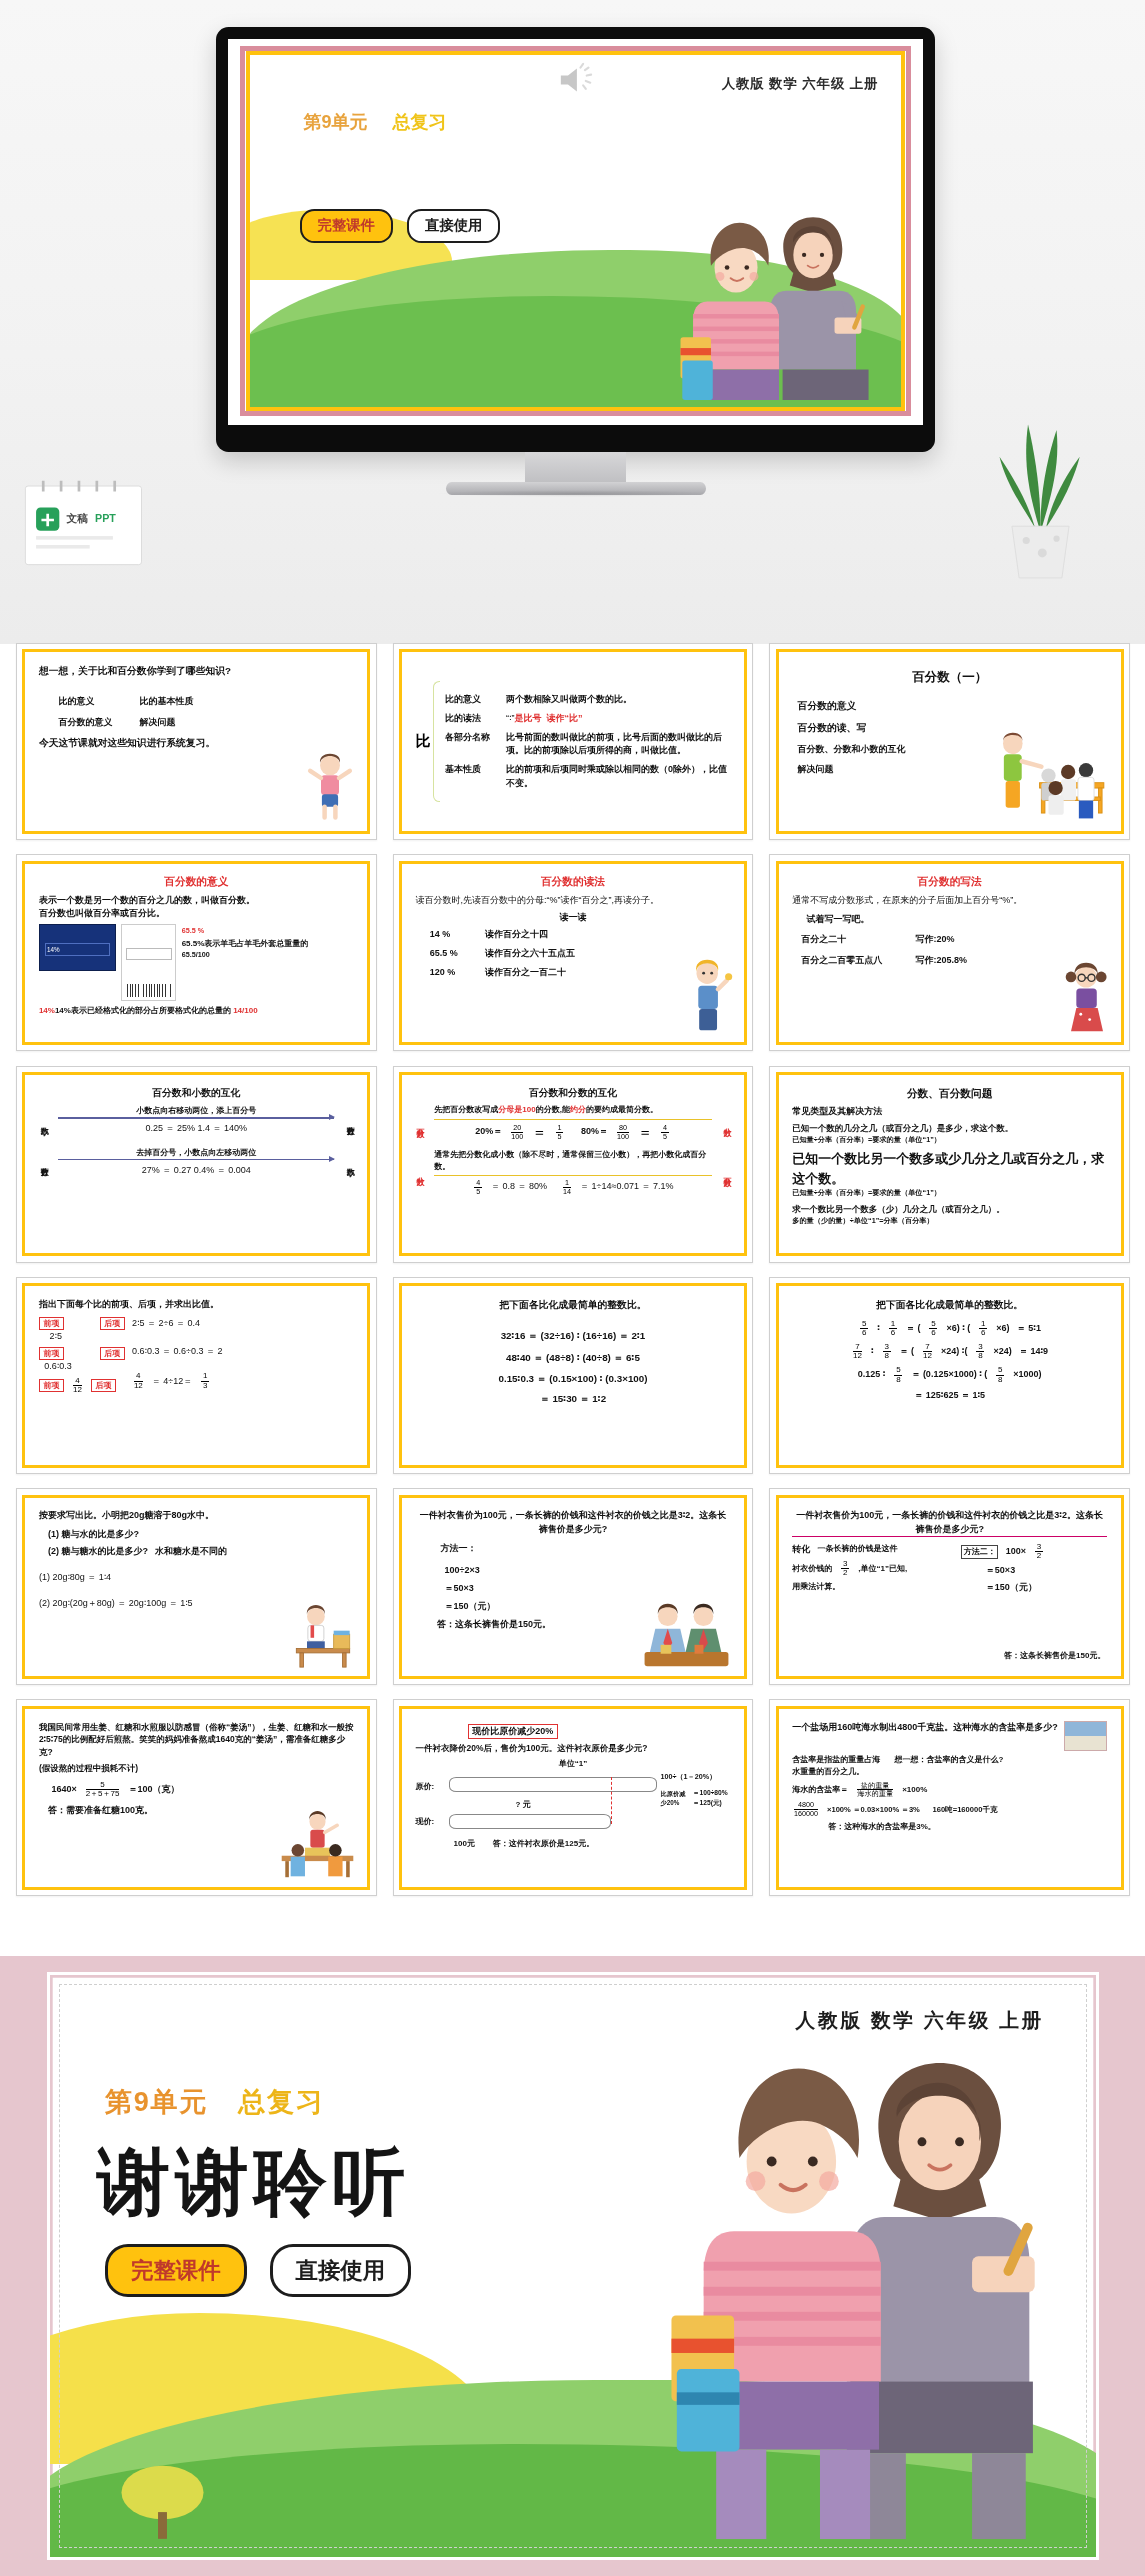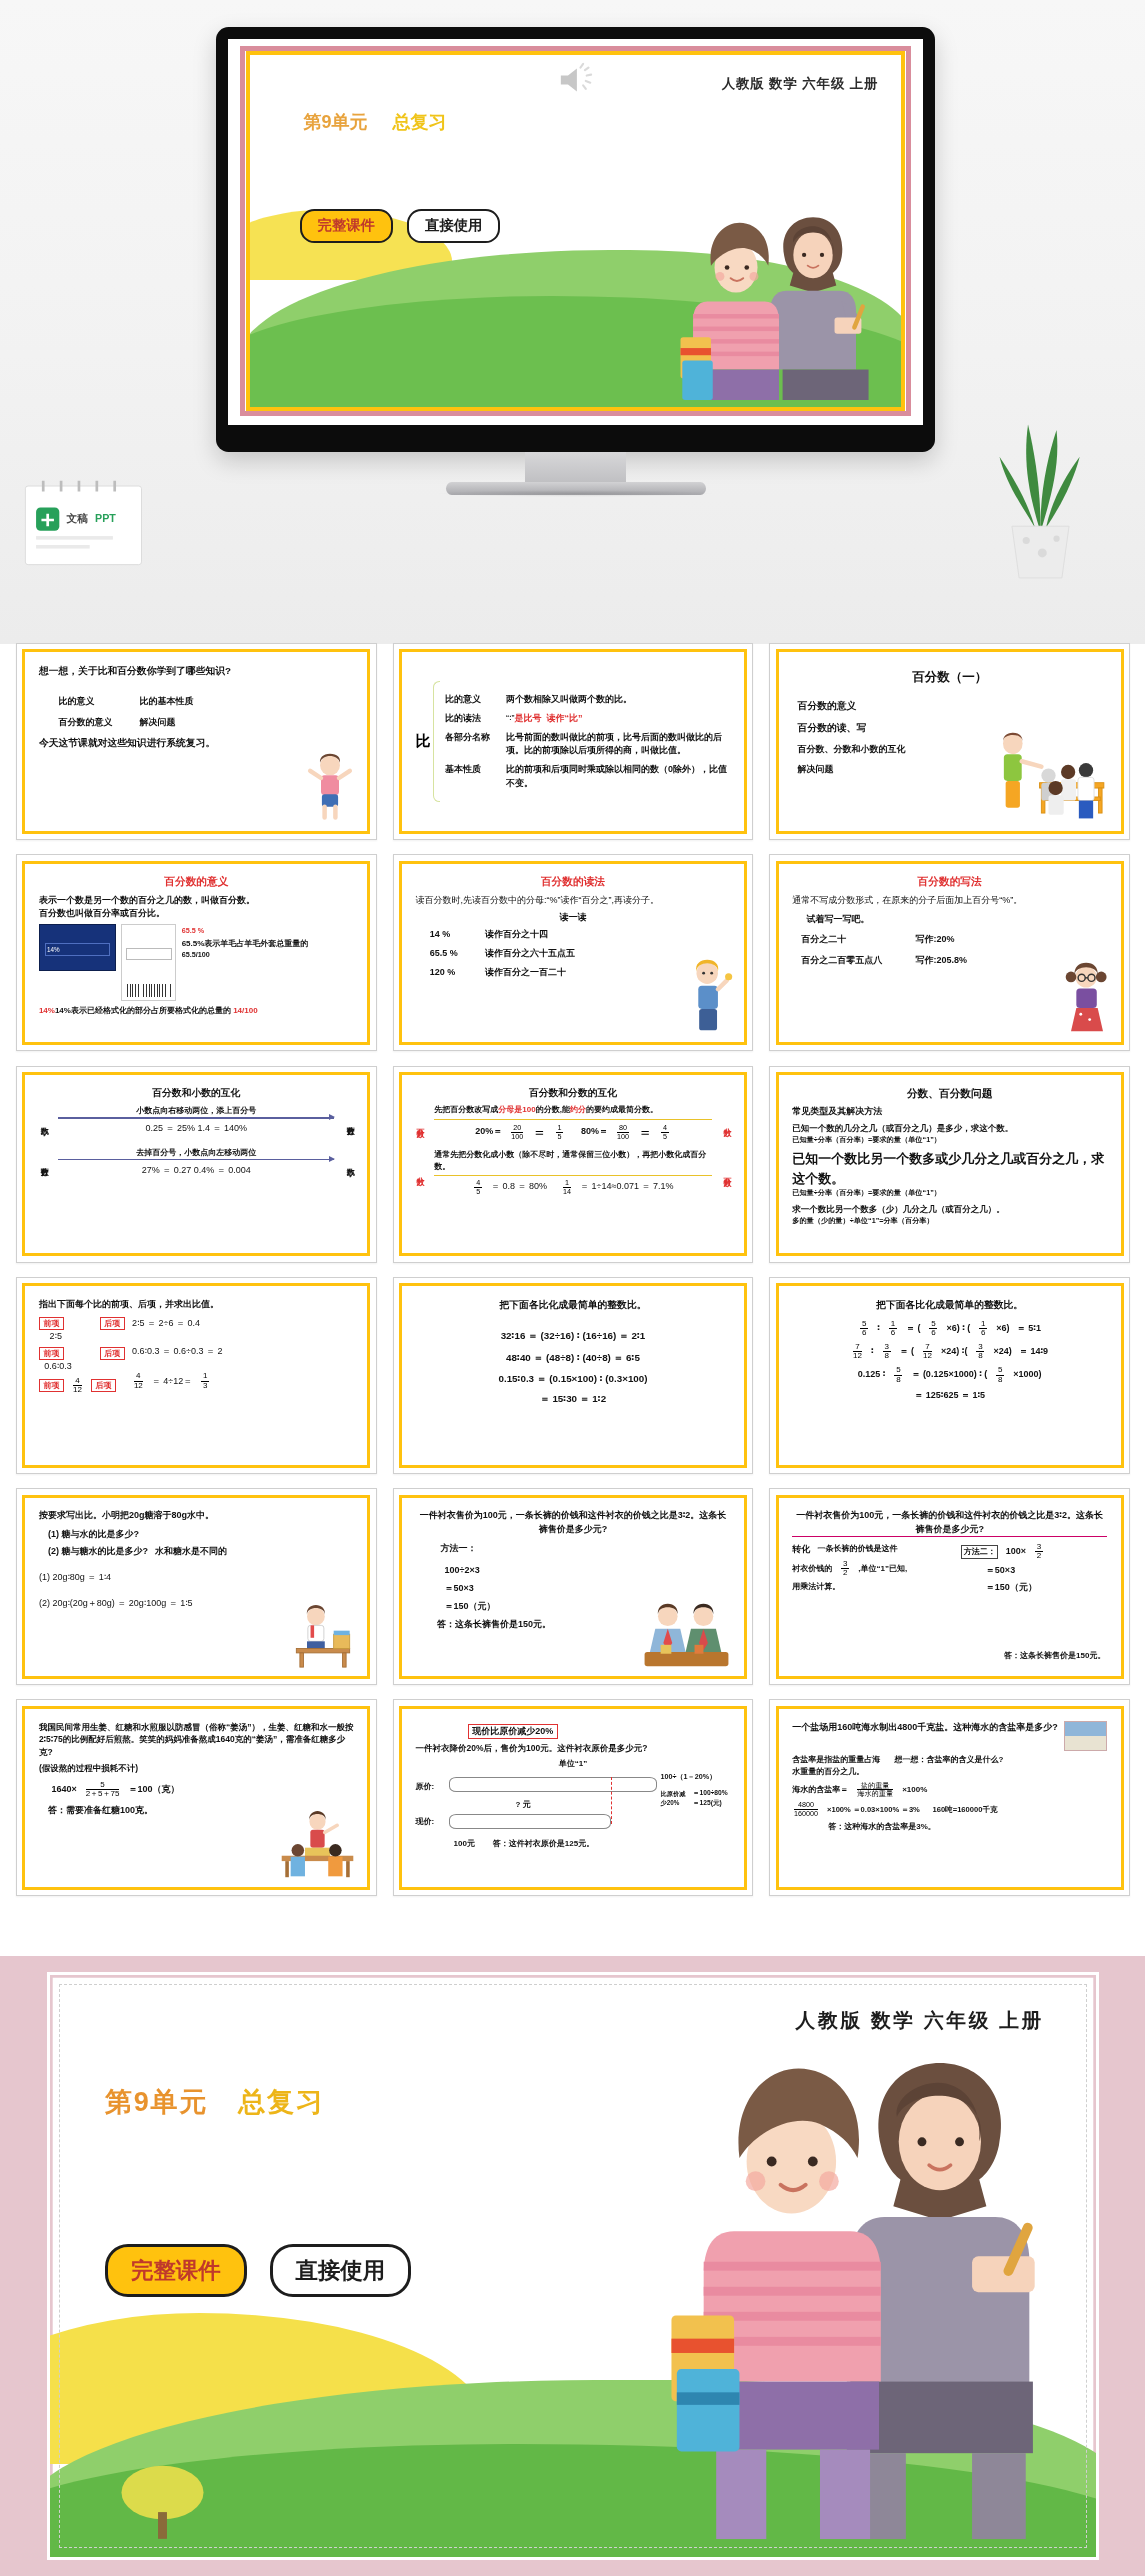--- a/index.html
+++ b/index.html
@@ -960,20 +960,21 @@
   <div class="fs-inner">
     <div class="fs-wave-y"></div>
     <div class="fs-wave-g"></div>
     <div class="fs-wave-g2"></div>
     <div class="fs-dash"></div>
 
     <div class="fs-meta">人教版  数学  六年级  上册</div>
     <div class="fs-unit">
       <span>第9单元</span><span class="b">总复习</span>
     </div>
+    <div class="fs-big">谢谢聆听</div>
     <div class="fs-pills">
       <div class="fs-pill">完整课件</div>
       <div class="fs-pill alt">直接使用</div>
     </div>
 
     <svg class="fs-tree" viewBox="0 0 120 90">
       <ellipse cx="60" cy="36" rx="46" ry="30" fill="#f2e14c" opacity=".85"></ellipse>
       <rect x="55" y="58" width="10" height="30" fill="#8a6a3a"></rect>
     </svg>
 

